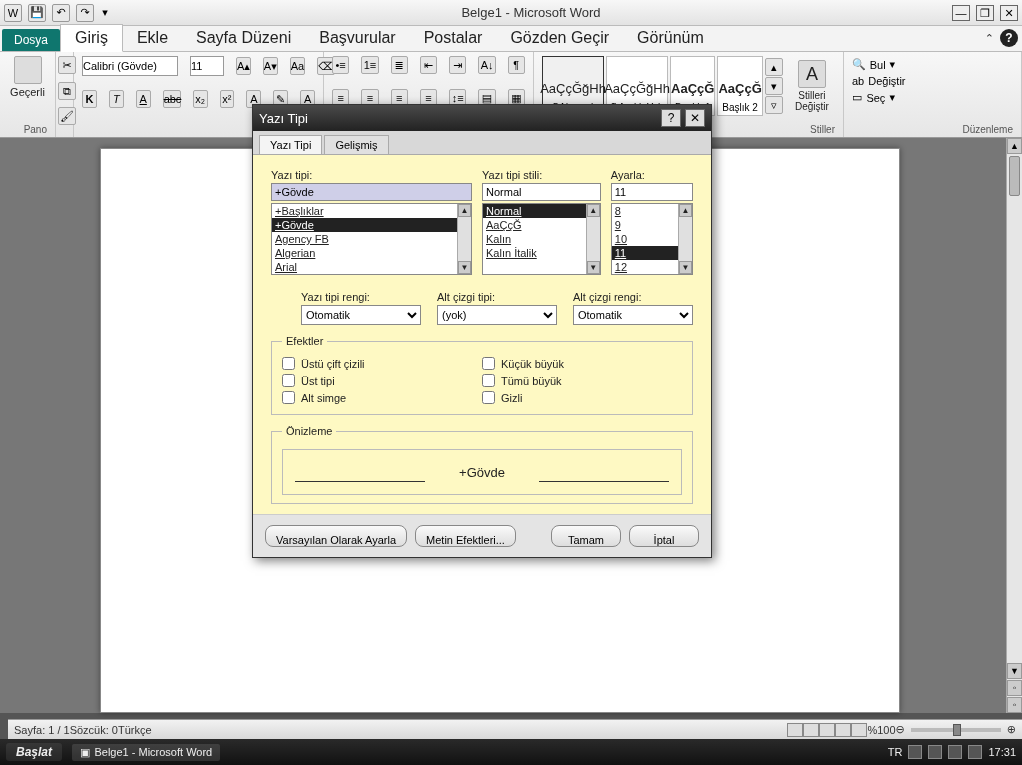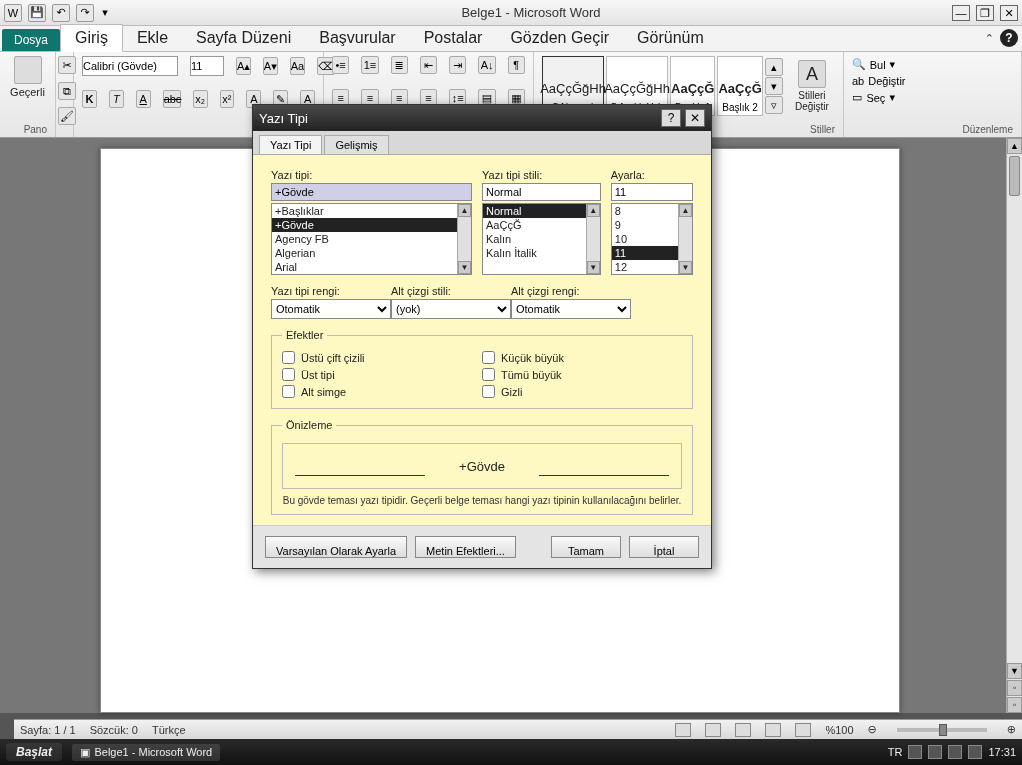--- a/index.html
+++ b/index.html
@@ -37,21 +37,21 @@
 .editgroup .line { font-size: 11px; display: flex; align-items: center; gap: 4px; padding: 2px 0; }
 
 
 .docarea { position: absolute; top: 138px; left: 0; right: 0; bottom: 52px; background: #777; }
 .page { position: absolute; left: 100px; top: 10px; width: 800px; bottom: 0; background: #fff; border: 1px solid #888; box-shadow: 0 0 6px rgba(0,0,0,.4); }
 .vscroll { position: absolute; right: 0; top: 138px; bottom: 52px; width: 16px; background: #e6e6e6; border-left: 1px solid #aaa; }
 .vscroll .arrow { height: 16px; background: #ccc; border: 1px solid #999; font-size: 9px; text-align: center; line-height: 14px; }
 .vscroll .thumb { position: absolute; top: 18px; left: 2px; right: 2px; height: 40px; background: #bbb; border: 1px solid #888; border-radius: 2px; }
 
 
-.statusbar { position: absolute; left: 14px; right: 0; bottom: 26px; height: 20px; background: linear-gradient(#f2f2f2,#d9d9d9); border-top: 1px solid #999; display: flex; align-items: center; font-size: 11px; color: #333; padding: 0 6px; gap: 14px; }
+.statusbar { position: absolute; left: 8px; right: 0; bottom: 26px; height: 20px; background: linear-gradient(#f2f2f2,#d9d9d9); border-top: 1px solid #999; display: flex; align-items: center; font-size: 11px; color: #333; padding: 0 6px; }
 .statusbar .spacer { flex: 1; }
 .statusbar .viewbtn { width: 16px; height: 14px; background: #ddd; border: 1px solid #888; }
 .statusbar .zoomtrack { width: 90px; height: 4px; background: #bbb; position: relative; margin: 0 6px; }
 .statusbar .zoomtrack .knob { position: absolute; left: 42px; top: -4px; width: 8px; height: 12px; background: #888; border: 1px solid #555; }
 
 
 .taskbar { position: absolute; left: 0; right: 0; bottom: 0; height: 26px; background: linear-gradient(#2a2a2a,#111); display: flex; align-items: center; color: #eee; font-size: 12px; padding: 0 6px; gap: 10px; }
 .taskbar .start { font-weight: bold; font-style: italic; padding: 2px 10px; border-radius: 3px; background: rgba(255,255,255,.08); }
 .taskbar .task { background: rgba(255,255,255,.12); padding: 2px 8px; border-radius: 2px; font-size: 11px; display: flex; align-items: center; gap: 4px; }
 .taskbar .spacer { flex: 1; }
@@ -64,37 +64,37 @@
 .dialog .dtitle .spacer { flex: 1; }
 .dialog .dtitle .dbtn { width: 20px; height: 18px; background: #ddd; color: #000; border: 1px solid #666; font-size: 12px; text-align: center; line-height: 16px; margin-left: 4px; cursor: pointer; }
 .dialog .tabs { display: flex; background: #d8d8d8; border-bottom: 1px solid #aaa; padding: 4px 6px 0 6px; gap: 2px; }
 .dialog .tabs .dtab { padding: 3px 10px; font-size: 11px; background: #e0e0e0; border: 1px solid #aaa; border-bottom: none; cursor: pointer; }
 .dialog .tabs .dtab.active { background: #f4f4f4; }
 .dialog .body { padding: 14px 18px 10px 18px; background: #fef9c3; font-size: 11px; color: #222; }
 .dialog .body .col3 { display: flex; gap: 10px; }
 .dialog .body label.lbl { display: block; margin-bottom: 2px; }
 .dialog .body input[type=text] { width: 100%; height: 18px; font-size: 11px; border: 1px solid #888; padding: 0 3px; }
 .dialog .body .listbox { width: 100%; height: 72px; border: 1px solid #888; background: #fff; overflow: hidden; font-size: 11px; margin-top: 2px; position: relative; }
-.dialog .body .listbox .item { padding: 0 3px; line-height: 14px; white-space: nowrap; }
+.dialog .body .listbox .item { padding: 0 3px; line-height: 14px; white-space: nowrap; text-decoration: underline; }
 .dialog .body .listbox .item.sel { background: #222; color: #fff; }
 .dialog .body .listbox .sbar { position: absolute; right: 0; top: 0; bottom: 0; width: 14px; background: #e0e0e0; border-left: 1px solid #aaa; }
 .dialog .body .listbox .sbar .ar { height: 13px; background: #ccc; border: 1px solid #999; font-size: 8px; text-align: center; line-height: 11px; }
 .dialog .body .dropdown { height: 20px; font-size: 11px; border: 1px solid #888; background: #fff; }
 .dialog fieldset { border: 1px solid #bbb; padding: 8px 10px 8px 10px; margin-top: 10px; }
 .dialog fieldset legend { font-size: 11px; padding: 0 4px; }
 .dialog .checks { display: flex; }
 .dialog .checks .colc { flex: 1; }
 .dialog .checks label { display: flex; align-items: center; gap: 6px; padding: 2px 0; font-size: 11px; }
 .dialog .preview { border: 1px solid #bbb; height: 46px; display: flex; align-items: center; justify-content: center; font-size: 13px; position: relative; margin-top: 4px; }
 .dialog .preview .uline { position: absolute; bottom: 12px; height: 1px; background: #333; }
 .dialog .note { font-size: 10px; text-align: center; margin-top: 6px; color: #333; }
 .dialog .btnrow { display: flex; gap: 8px; padding: 10px 12px; background: #e4e4e4; border-top: 1px solid #ccc; }
 .dialog .btnrow .spacer { flex: 1; }
-.dialog .btnrow button { height: 22px; font-size: 11px; padding: 8px 10px; background: linear-gradient(#fafafa,#ddd); border: 1px solid #888; border-radius: 0; cursor: pointer; }
-.dialog .row2 { display: flex; margin-top: 10px; }
+.dialog .btnrow button { height: 22px; font-size: 11px; padding: 8px 10px; background: linear-gradient(#fafafa,#ddd); border: 1px solid #888; border-radius: 8px; cursor: pointer; }
+.dialog .row2 { display: flex; gap: 16px; margin-top: 16px; justify-content: flex-end; }
 .dialog .row2 > div { display: flex; flex-direction: column; }
 </style>
 </head>
 <body>
 
 <div class="titlebar">
   <div class="qat">
     <div class="btn">W</div>
     <div class="btn">💾</div>
     <div class="btn">↶</div>
@@ -344,21 +344,21 @@
     </div>
 
     <div class="row2">
       <div style="width:120px;">
         <label class="lbl">Yazı tipi rengi:</label>
         <select class="dropdown">
           <option>Otomatik</option>
         </select>
       </div>
       <div style="width:120px;">
-        <label class="lbl">Alt çizgi stili:</label>
+        <label class="lbl">Alt çizgi tipi:</label>
         <select class="dropdown">
           <option>(yok)</option>
         </select>
       </div>
       <div style="width:120px;">
         <label class="lbl">Alt çizgi rengi:</label>
         <select class="dropdown">
           <option>Otomatik</option>
         </select>
       </div>
@@ -398,21 +398,20 @@
       </div>
     </fieldset>
 
     <fieldset>
       <legend>Önizleme</legend>
       <div class="preview">
         <div class="uline" style="left:12px;width:130px;"></div>
         <span>+Gövde</span>
         <div class="uline" style="right:12px;width:130px;"></div>
       </div>
-      <div class="note">Bu gövde teması yazı tipidir. Geçerli belge teması hangi yazı tipinin kullanılacağını belirler.</div>
     </fieldset>
 
   </div>
   <div class="btnrow">
     <button>Varsayılan Olarak Ayarla</button>
     <button>Metin Efektleri...</button>
     <div class="spacer"></div>
     <button style="min-width:70px;">Tamam</button>
     <button style="min-width:70px;">İptal</button>
   </div>

